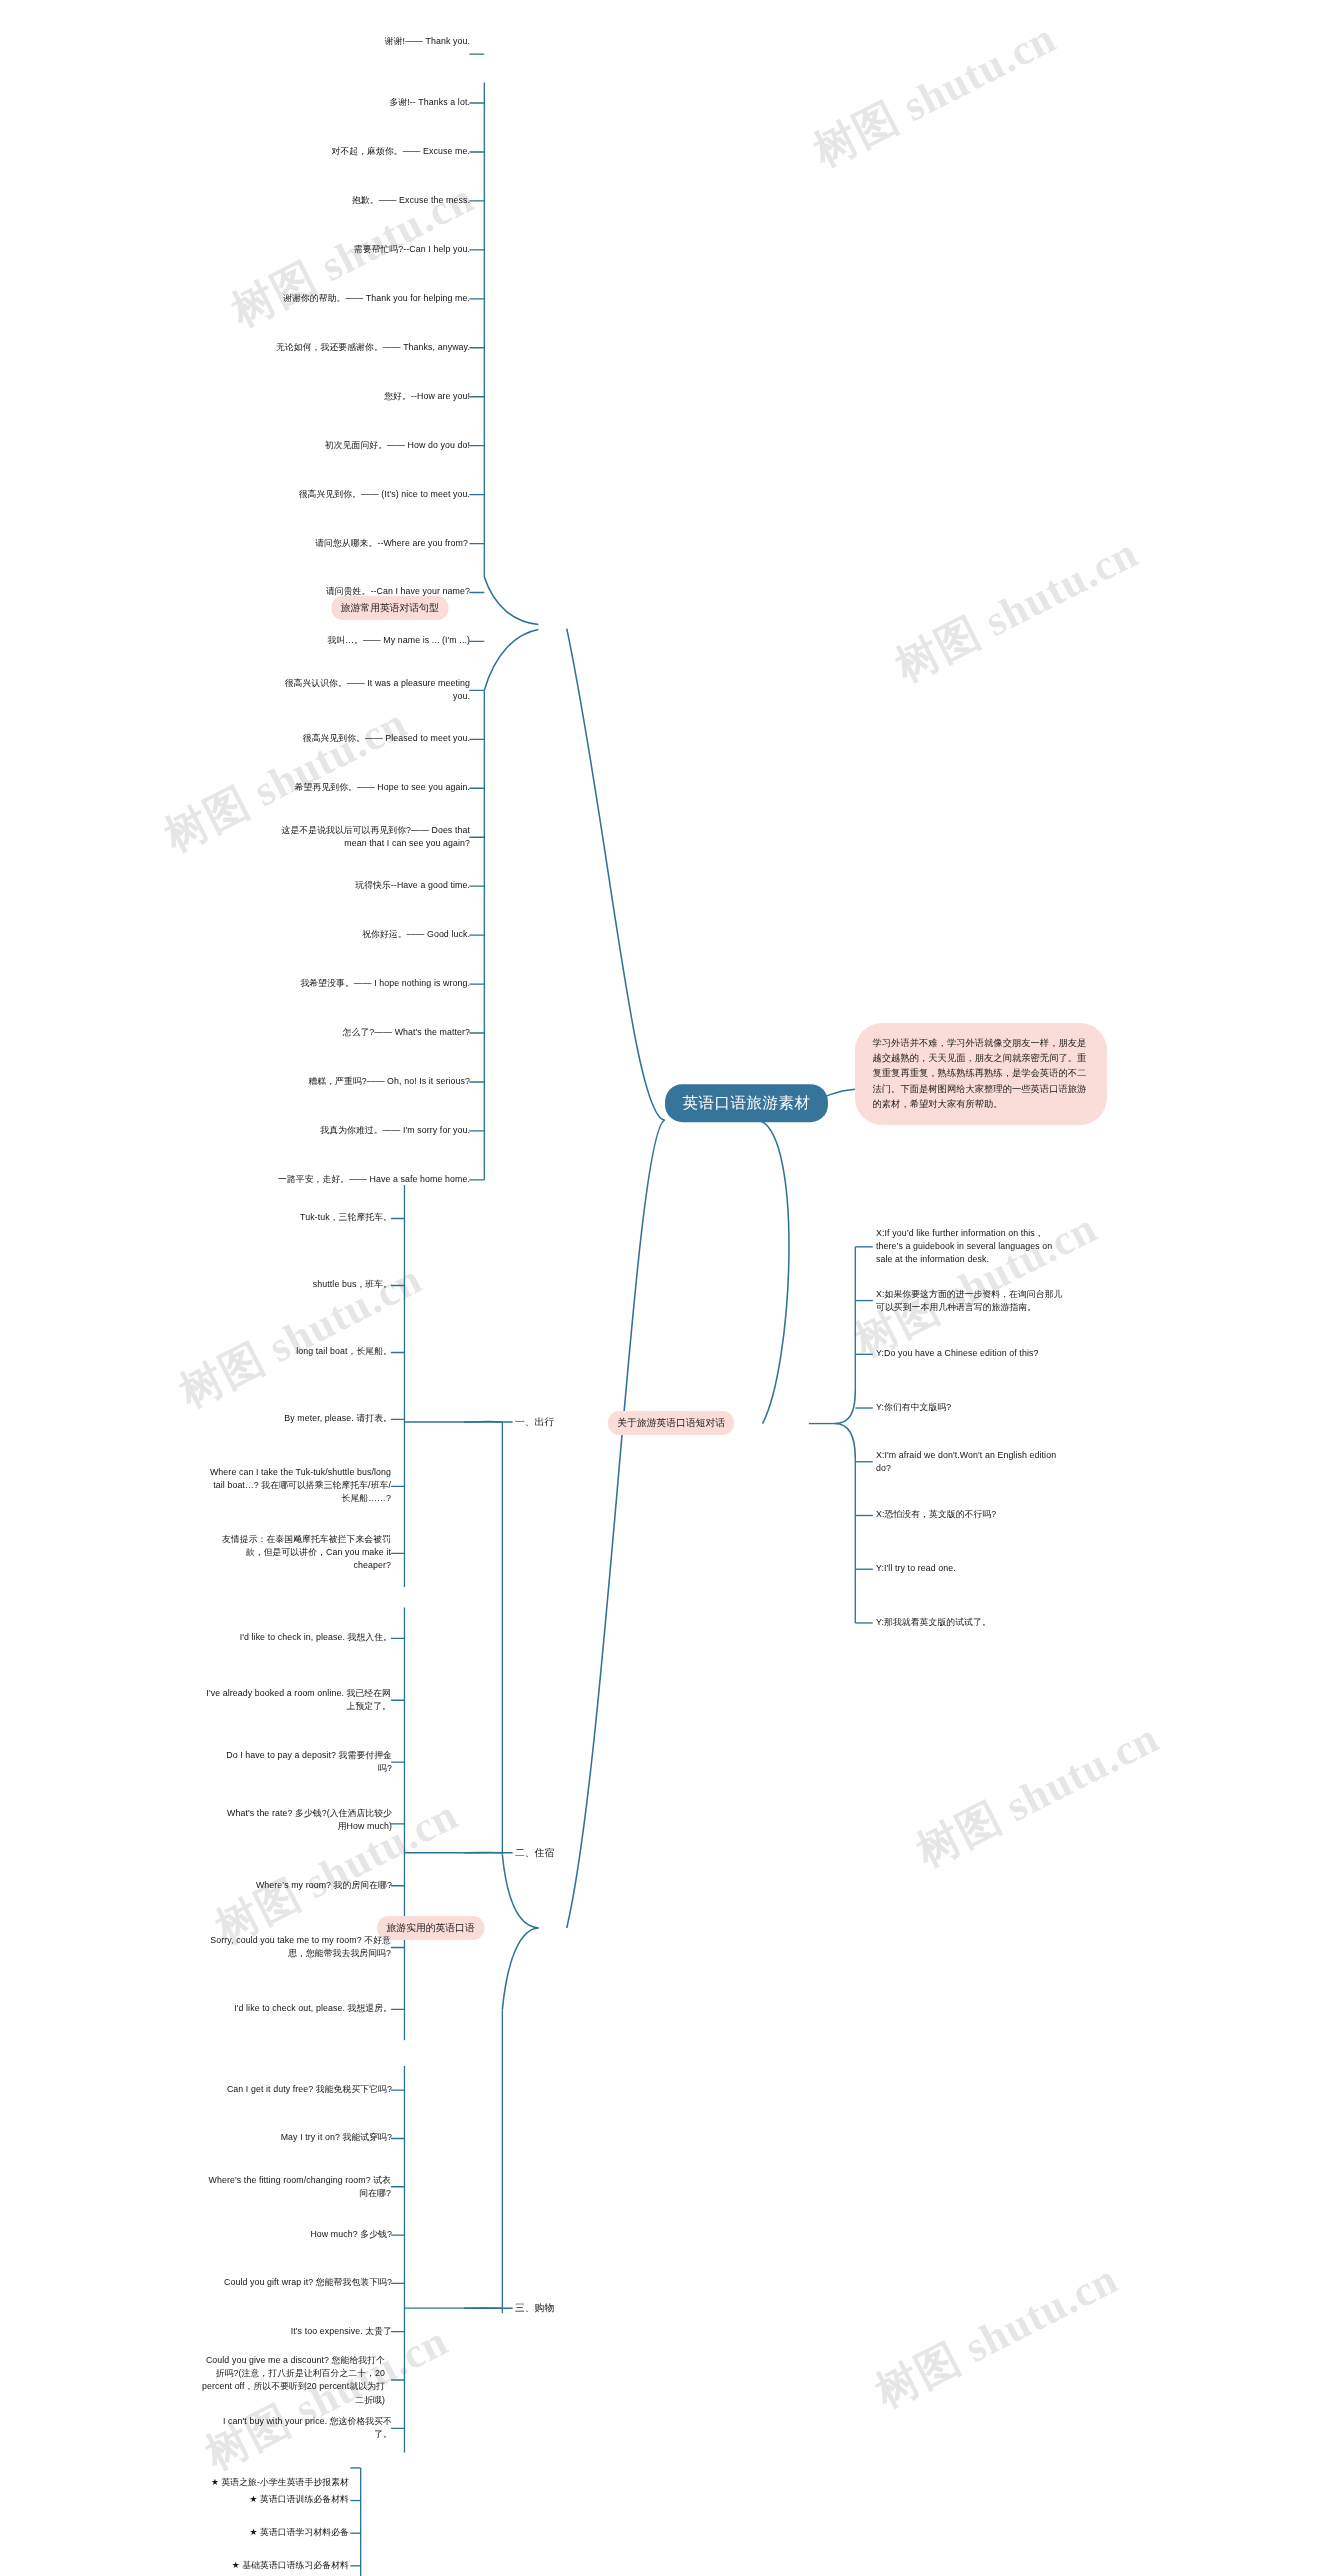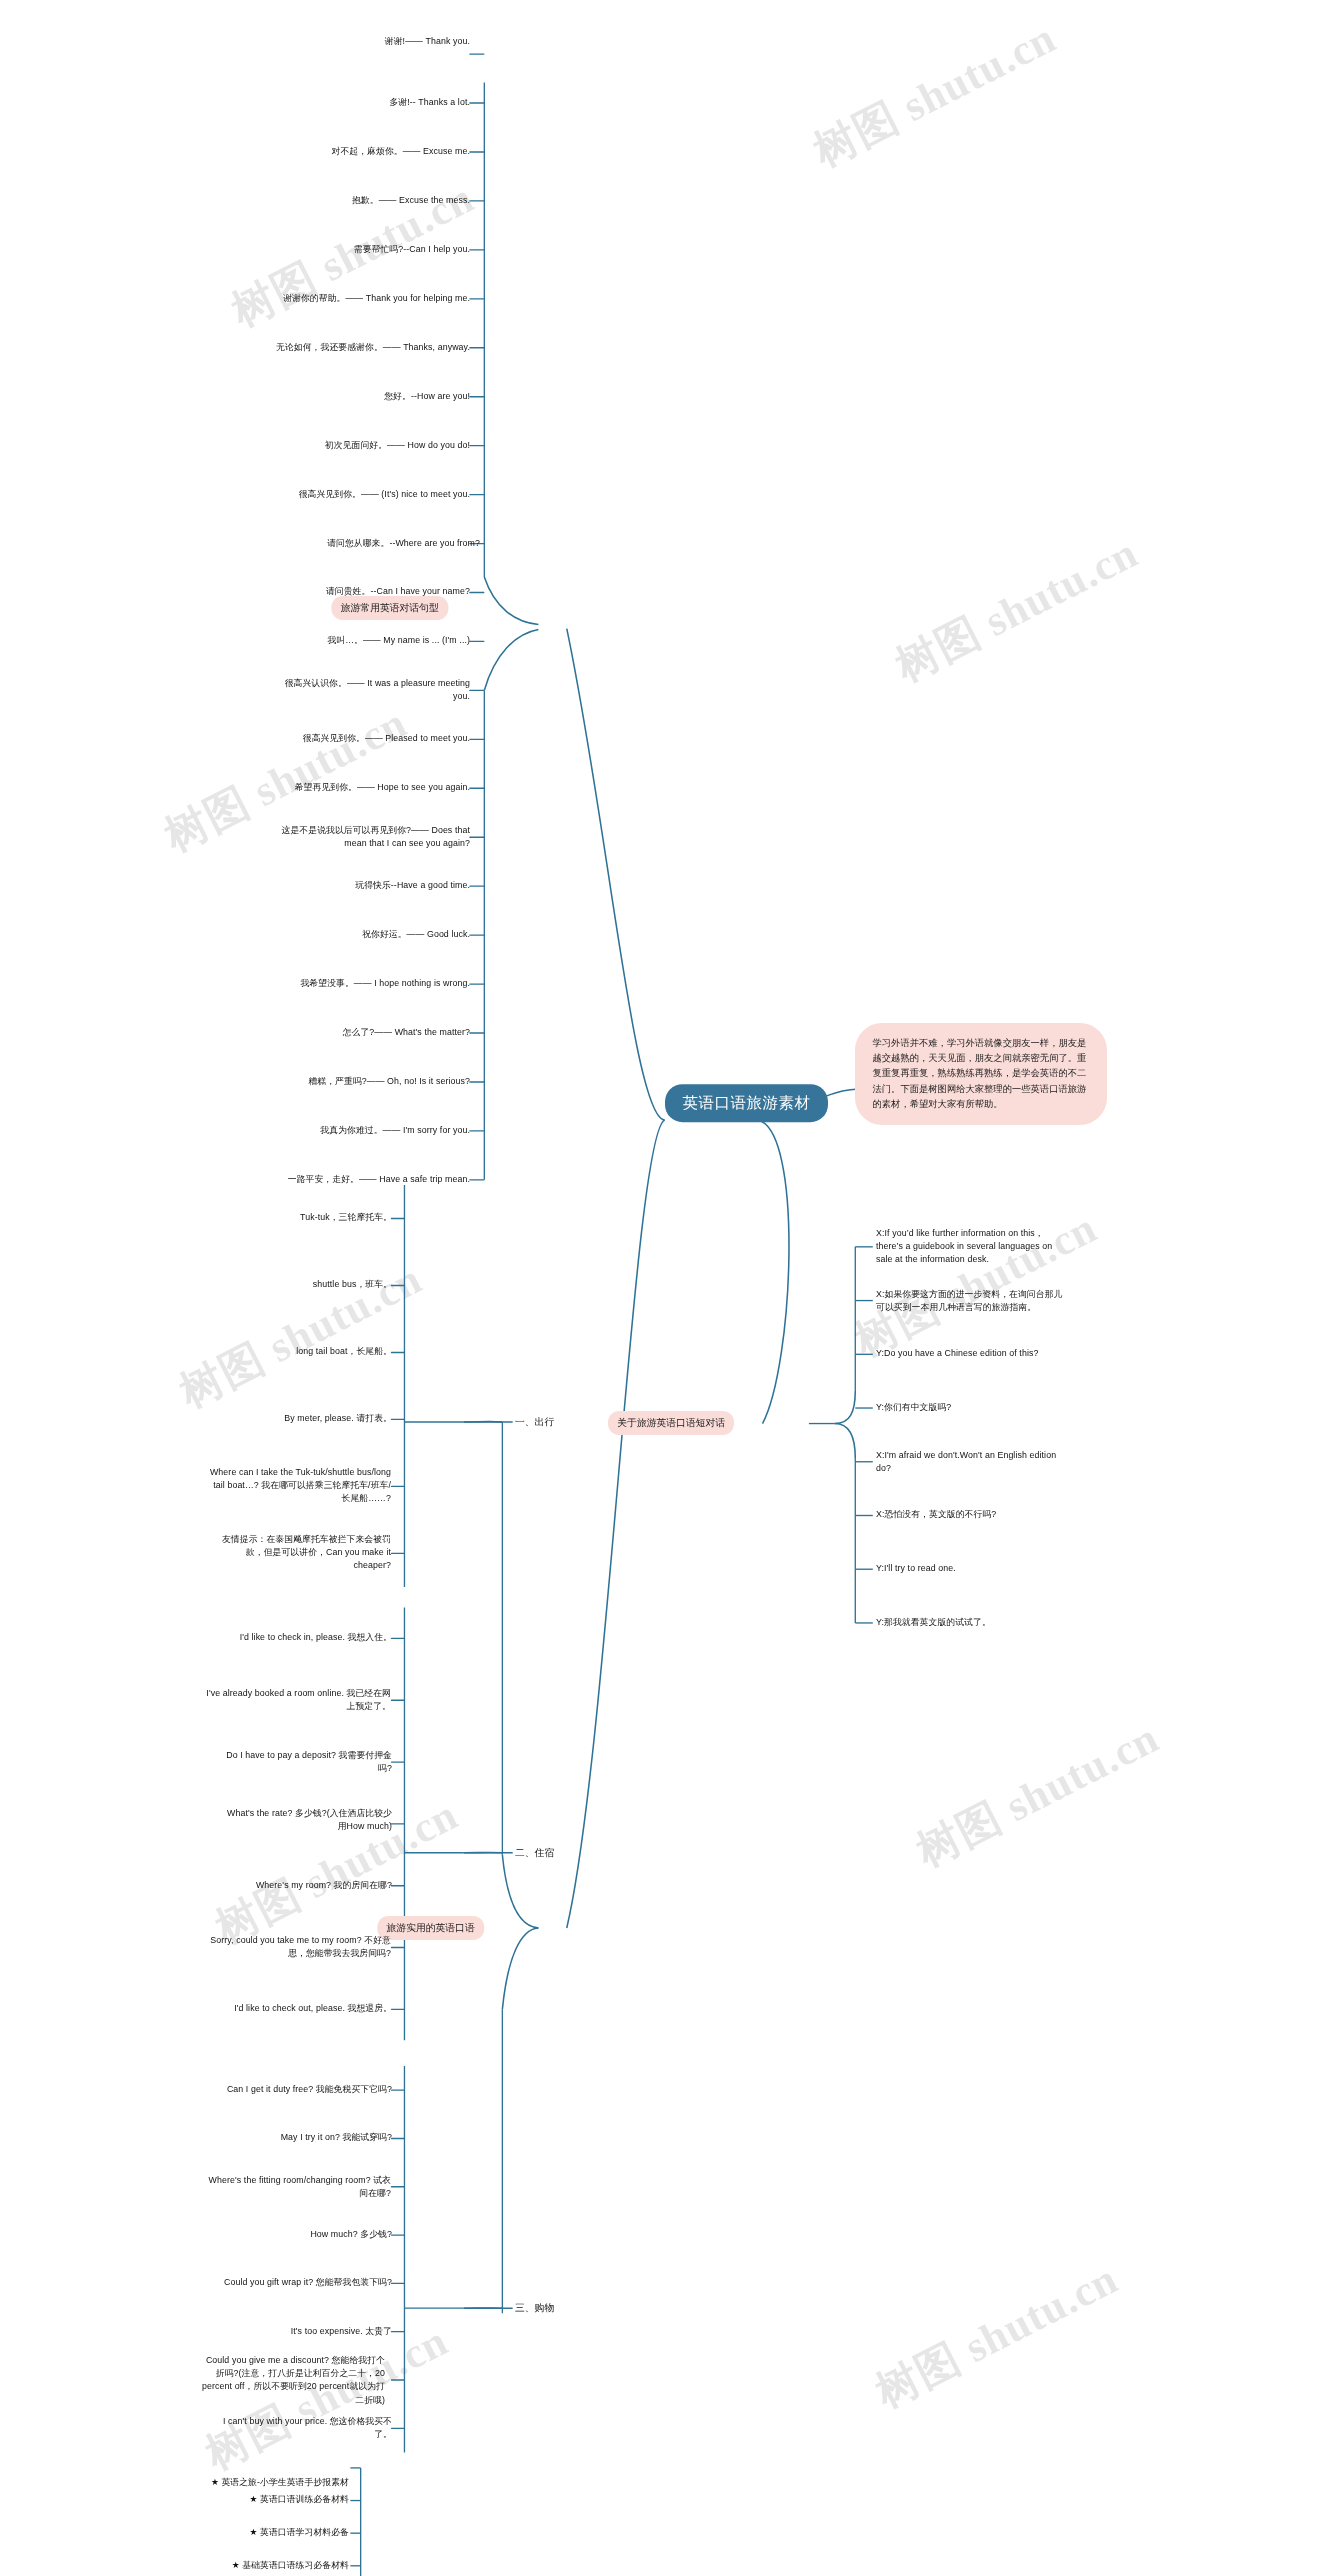--- a/index.html
+++ b/index.html
@@ -216,34 +216,34 @@
       <div class="node leaf r-align" style="width: 196px; left: 274px; top: 42px; transform: translateY(-50%);">谢谢!—— Thank you.</div>
       <div class="node leaf r-align" style="width: 196px; left: 274px; top: 103px; transform: translateY(-50%);">多谢!-- Thanks a lot.</div>
       <div class="node leaf r-align" style="width: 196px; left: 274px; top: 152px; transform: translateY(-50%);">对不起，麻烦你。—— Excuse me.</div>
       <div class="node leaf r-align" style="width: 196px; left: 274px; top: 201px; transform: translateY(-50%);">抱歉。—— Excuse the mess.</div>
       <div class="node leaf r-align" style="width: 196px; left: 274px; top: 250px; transform: translateY(-50%);">需要帮忙吗?--Can I help you.</div>
       <div class="node leaf r-align" style="width: 196px; left: 274px; top: 299px; transform: translateY(-50%);">谢谢你的帮助。—— Thank you for helping me.</div>
       <div class="node leaf r-align" style="width: 196px; left: 274px; top: 348px; transform: translateY(-50%);">无论如何，我还要感谢你。—— Thanks, anyway.</div>
       <div class="node leaf r-align" style="width: 196px; left: 274px; top: 397px; transform: translateY(-50%);">您好。--How are you!</div>
       <div class="node leaf r-align" style="width: 196px; left: 274px; top: 446px; transform: translateY(-50%);">初次见面问好。—— How do you do!</div>
       <div class="node leaf r-align" style="width: 196px; left: 274px; top: 495px; transform: translateY(-50%);">很高兴见到你。—— (It's) nice to meet you.</div>
-      <div class="node leaf r-align" style="width: 196px; left: 284px; top: 544px; transform: translateY(-50%);">请问您从哪来。--Where are you from?</div>
+      <div class="node leaf r-align" style="width: 196px; left: 272px; top: 544px; transform: translateY(-50%);">请问您从哪来。--Where are you from?</div>
       <div class="node leaf r-align" style="width: 196px; left: 274px; top: 592px; transform: translateY(-50%);">请问贵姓。--Can I have your name?</div>
       <div class="node leaf r-align" style="width: 196px; left: 274px; top: 641px; transform: translateY(-50%);">我叫…。—— My name is ... (I'm ...)</div>
       <div class="node leaf r-align" style="width: 196px; left: 274px; top: 690px; transform: translateY(-50%);">很高兴认识你。—— It was a pleasure meeting you.</div>
       <div class="node leaf r-align" style="width: 196px; left: 274px; top: 739px; transform: translateY(-50%);">很高兴见到你。—— Pleased to meet you.</div>
       <div class="node leaf r-align" style="width: 196px; left: 274px; top: 788px; transform: translateY(-50%);">希望再见到你。—— Hope to see you again.</div>
       <div class="node leaf r-align" style="width: 196px; left: 274px; top: 837px; transform: translateY(-50%);">这是不是说我以后可以再见到你?—— Does that mean that I can see you again?</div>
       <div class="node leaf r-align" style="width: 196px; left: 274px; top: 886px; transform: translateY(-50%);">玩得快乐--Have a good time.</div>
       <div class="node leaf r-align" style="width: 196px; left: 274px; top: 935px; transform: translateY(-50%);">祝你好运。—— Good luck.</div>
       <div class="node leaf r-align" style="width: 196px; left: 274px; top: 984px; transform: translateY(-50%);">我希望没事。—— I hope nothing is wrong.</div>
       <div class="node leaf r-align" style="width: 196px; left: 274px; top: 1033px; transform: translateY(-50%);">怎么了?—— What's the matter?</div>
       <div class="node leaf r-align" style="width: 196px; left: 274px; top: 1082px; transform: translateY(-50%);">糟糕，严重吗?—— Oh, no! Is it serious?</div>
       <div class="node leaf r-align" style="width: 196px; left: 274px; top: 1131px; transform: translateY(-50%);">我真为你难过。—— I'm sorry for you.</div>
-      <div class="node leaf r-align" style="width: 196px; left: 274px; top: 1180px; transform: translateY(-50%);">一路平安，走好。—— Have a safe trip mean.</div>
+      <div class="node leaf r-align" style="width: 196px; left: 274px; top: 1180px; transform: translateY(-50%);">一路平安，走好。—— Have a safe home home.</div>
     </div>
   <div id="practicalWrap">
       <div class="node branch" style="left: 515px; top: 1422px; transform: translateY(-50%);">一、出行</div>
       <div class="node leaf r-align" style="width: 170px; left: 222px; top: 1218px; transform: translateY(-50%);">Tuk-tuk，三轮摩托车。</div>
       <div class="node leaf r-align" style="width: 170px; left: 222px; top: 1285px; transform: translateY(-50%);">shuttle bus，班车。</div>
       <div class="node leaf r-align" style="width: 170px; left: 222px; top: 1352px; transform: translateY(-50%);">long tail boat，长尾船。</div>
       <div class="node leaf r-align" style="width: 170px; left: 222px; top: 1419px; transform: translateY(-50%);">By meter, please. 请打表。</div>
       <div class="node leaf r-align" style="width: 185px; left: 206px; top: 1486px; transform: translateY(-50%);">Where can I take the Tuk-tuk/shuttle bus/long tail boat…? 我在哪可以搭乘三轮摩托车/班车/长尾船……?</div>
       <div class="node leaf r-align" style="width: 185px; left: 206px; top: 1553px; transform: translateY(-50%);">友情提示：在泰国飚摩托车被拦下来会被罚款，但是可以讲价，Can you make it cheaper?</div>
       <div class="node branch" style="left: 515px; top: 1853px; transform: translateY(-50%);">二、住宿</div>

